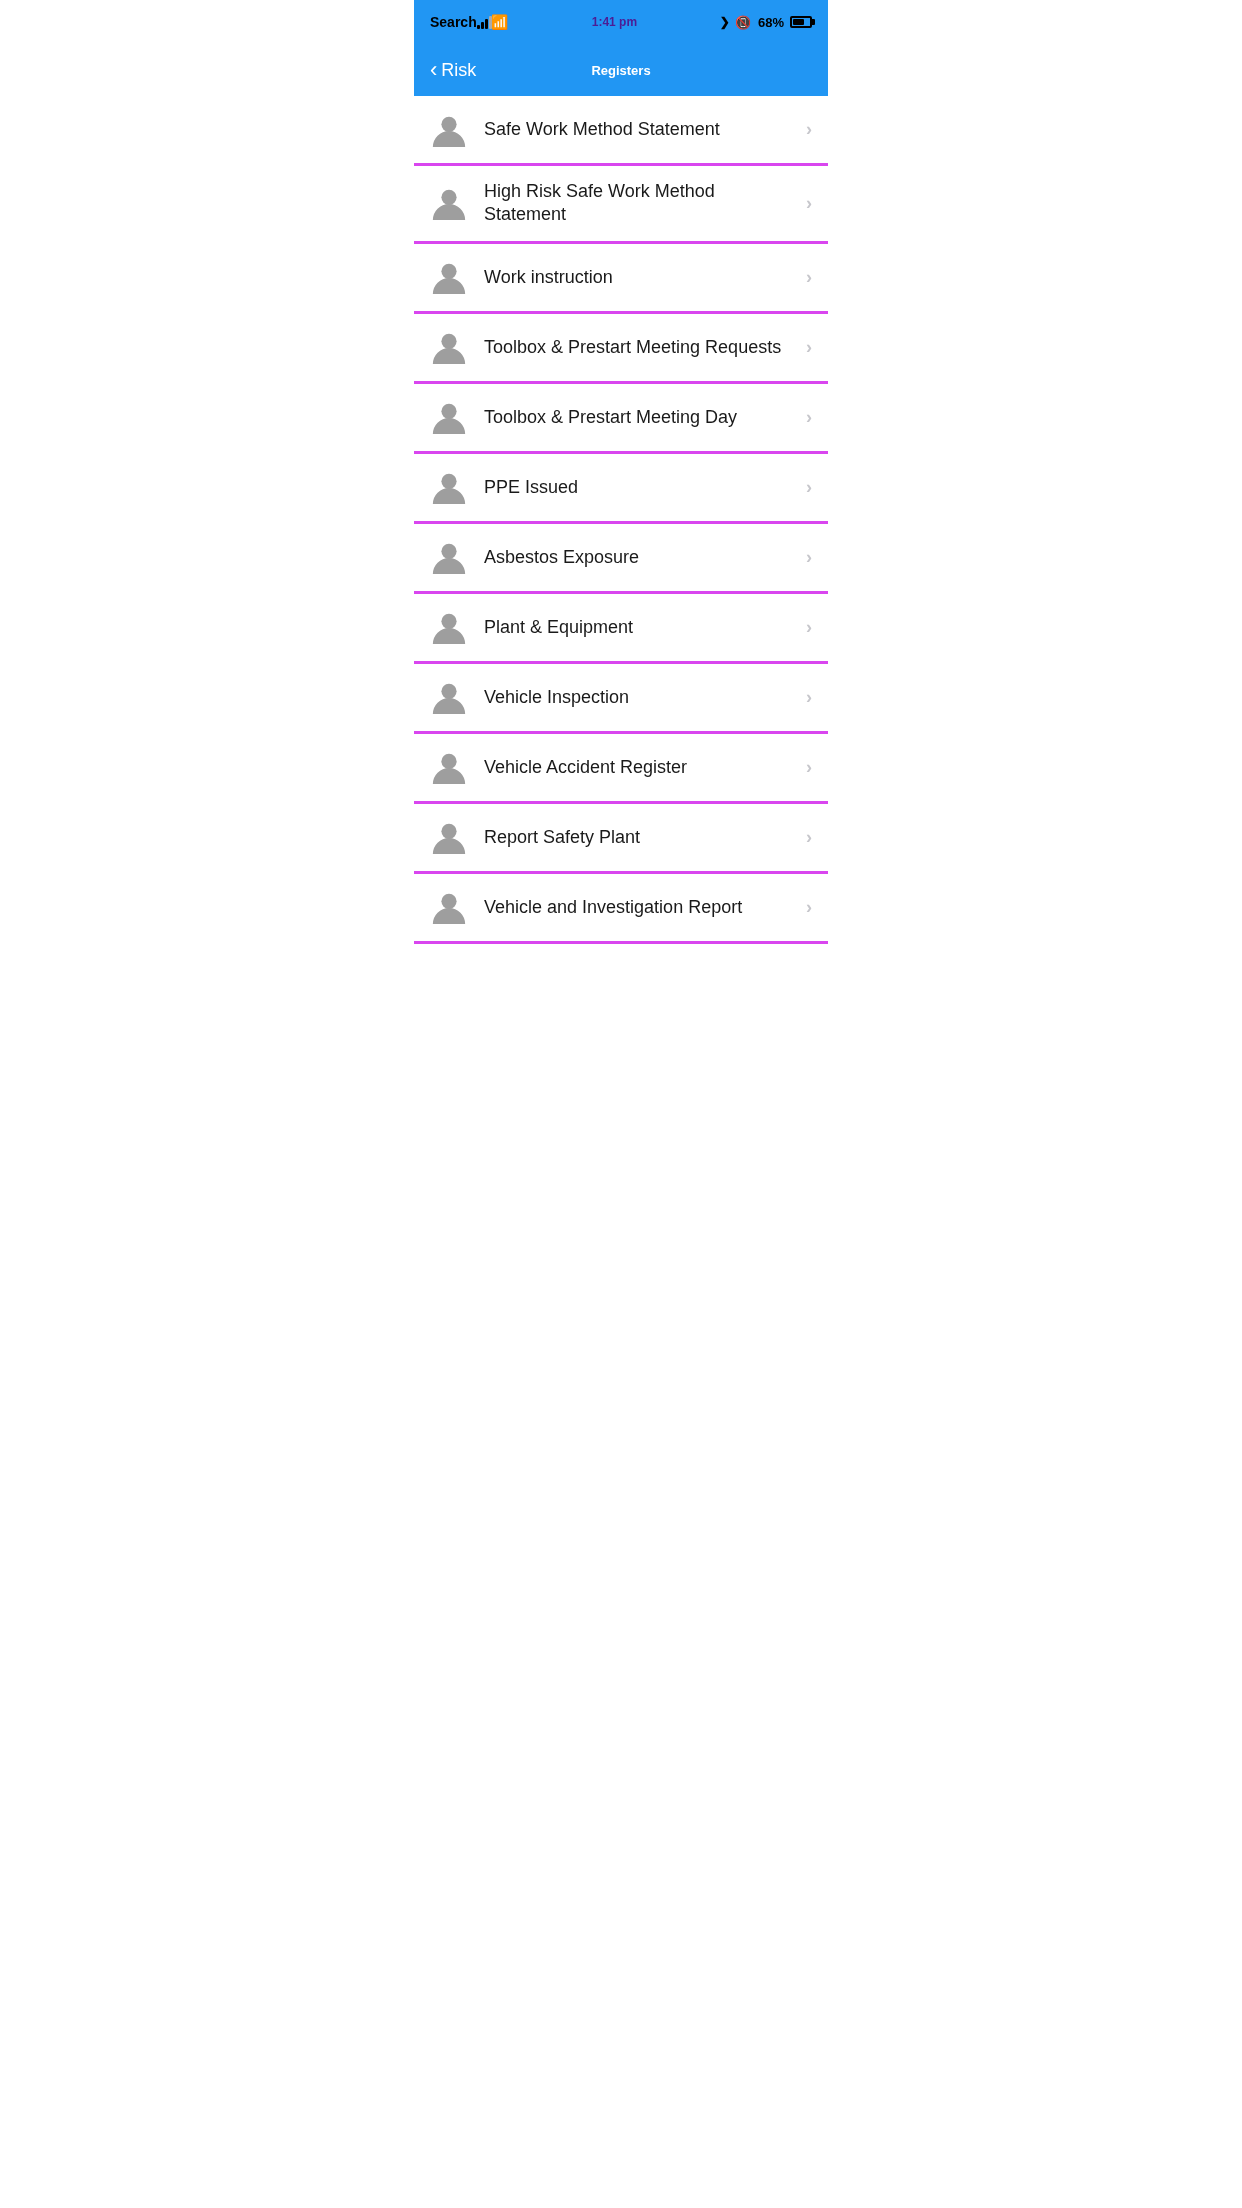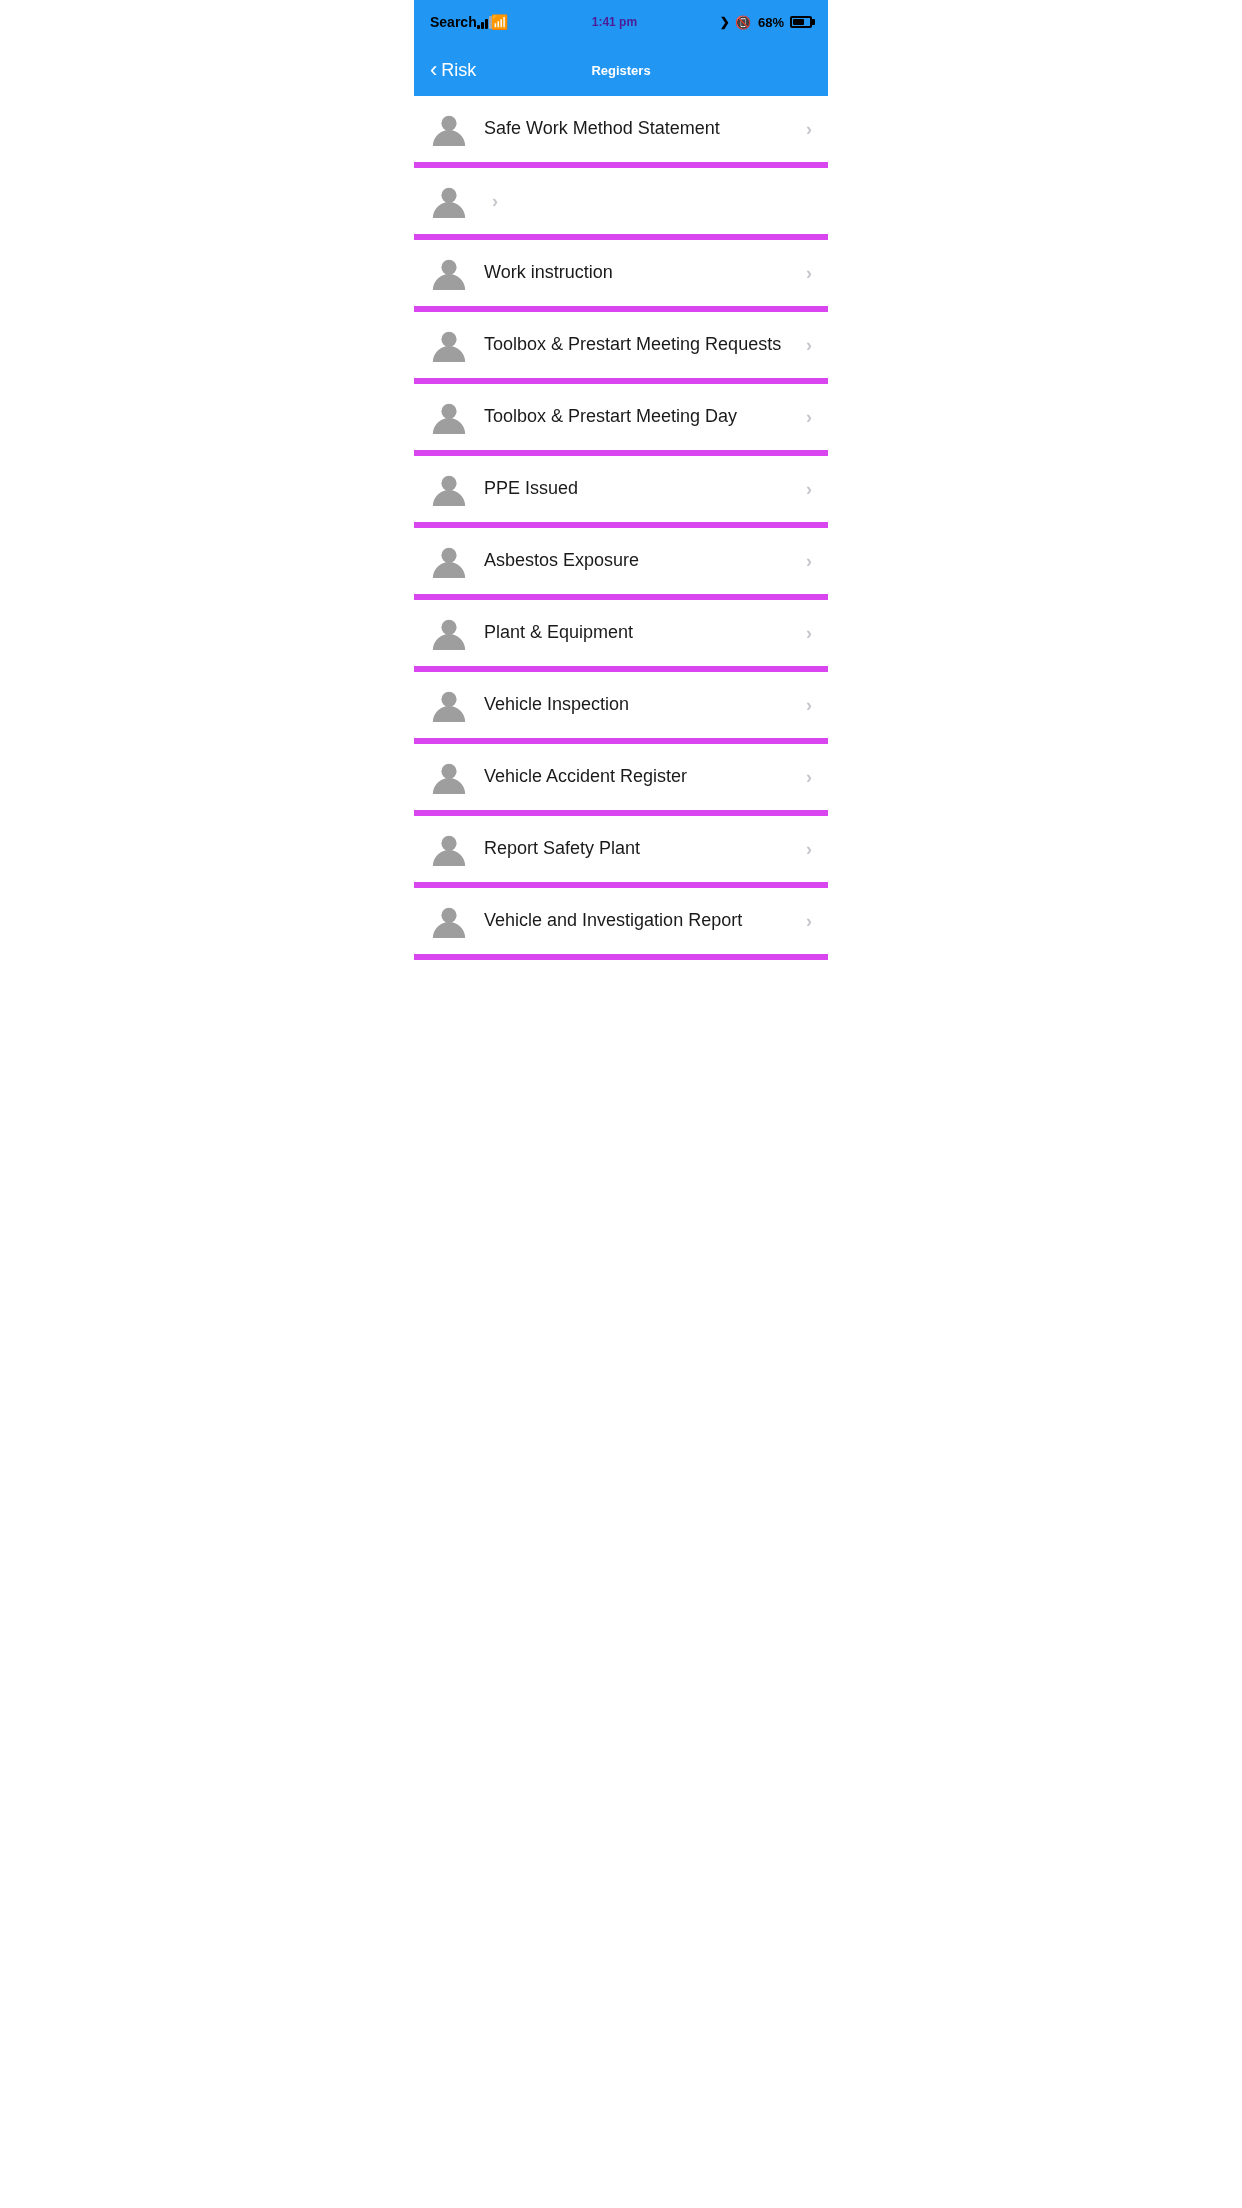--- a/index.html
+++ b/index.html
@@ -136,21 +136,21 @@
 
     
     .list-container {
       background: #ffffff;
     }
 
     .list-item {
       display: flex;
       align-items: center;
       padding: 14px 16px;
-      border-bottom: 6px solid #d946ef;
+      border-bottom: 3px solid #d946ef;
       cursor: pointer;
       background: #ffffff;
       min-height: 70px;
     }
 
     .person-icon {
       width: 38px;
       height: 38px;
       flex-shrink: 0;
       margin-right: 16px;
@@ -220,20 +220,21 @@
       <span class="item-label">Safe Work Method Statement</span>
       <span class="chevron-right">›</span>
     </div>
     <div class="list-item">
       <div class="person-icon">
         <svg viewBox="0 0 40 40" fill="none" xmlns="http://www.w3.org/2000/svg">
           <circle cx="20" cy="14" r="8" fill="#9e9e9e"></circle>
           <path d="M4 38c0-8.837 7.163-16 16-16s16 7.163 16 16" stroke="#9e9e9e" stroke-width="2" fill="#9e9e9e"></path>
         </svg>
       </div>
+      <span class="item-label">High Risk Safe Work Method Statement</span>
       <span class="chevron-right">›</span>
     </div>
     <div class="list-item">
       <div class="person-icon">
         <svg viewBox="0 0 40 40" fill="none" xmlns="http://www.w3.org/2000/svg">
           <circle cx="20" cy="14" r="8" fill="#9e9e9e"></circle>
           <path d="M4 38c0-8.837 7.163-16 16-16s16 7.163 16 16" stroke="#9e9e9e" stroke-width="2" fill="#9e9e9e"></path>
         </svg>
       </div>
       <span class="item-label">Work instruction</span>

